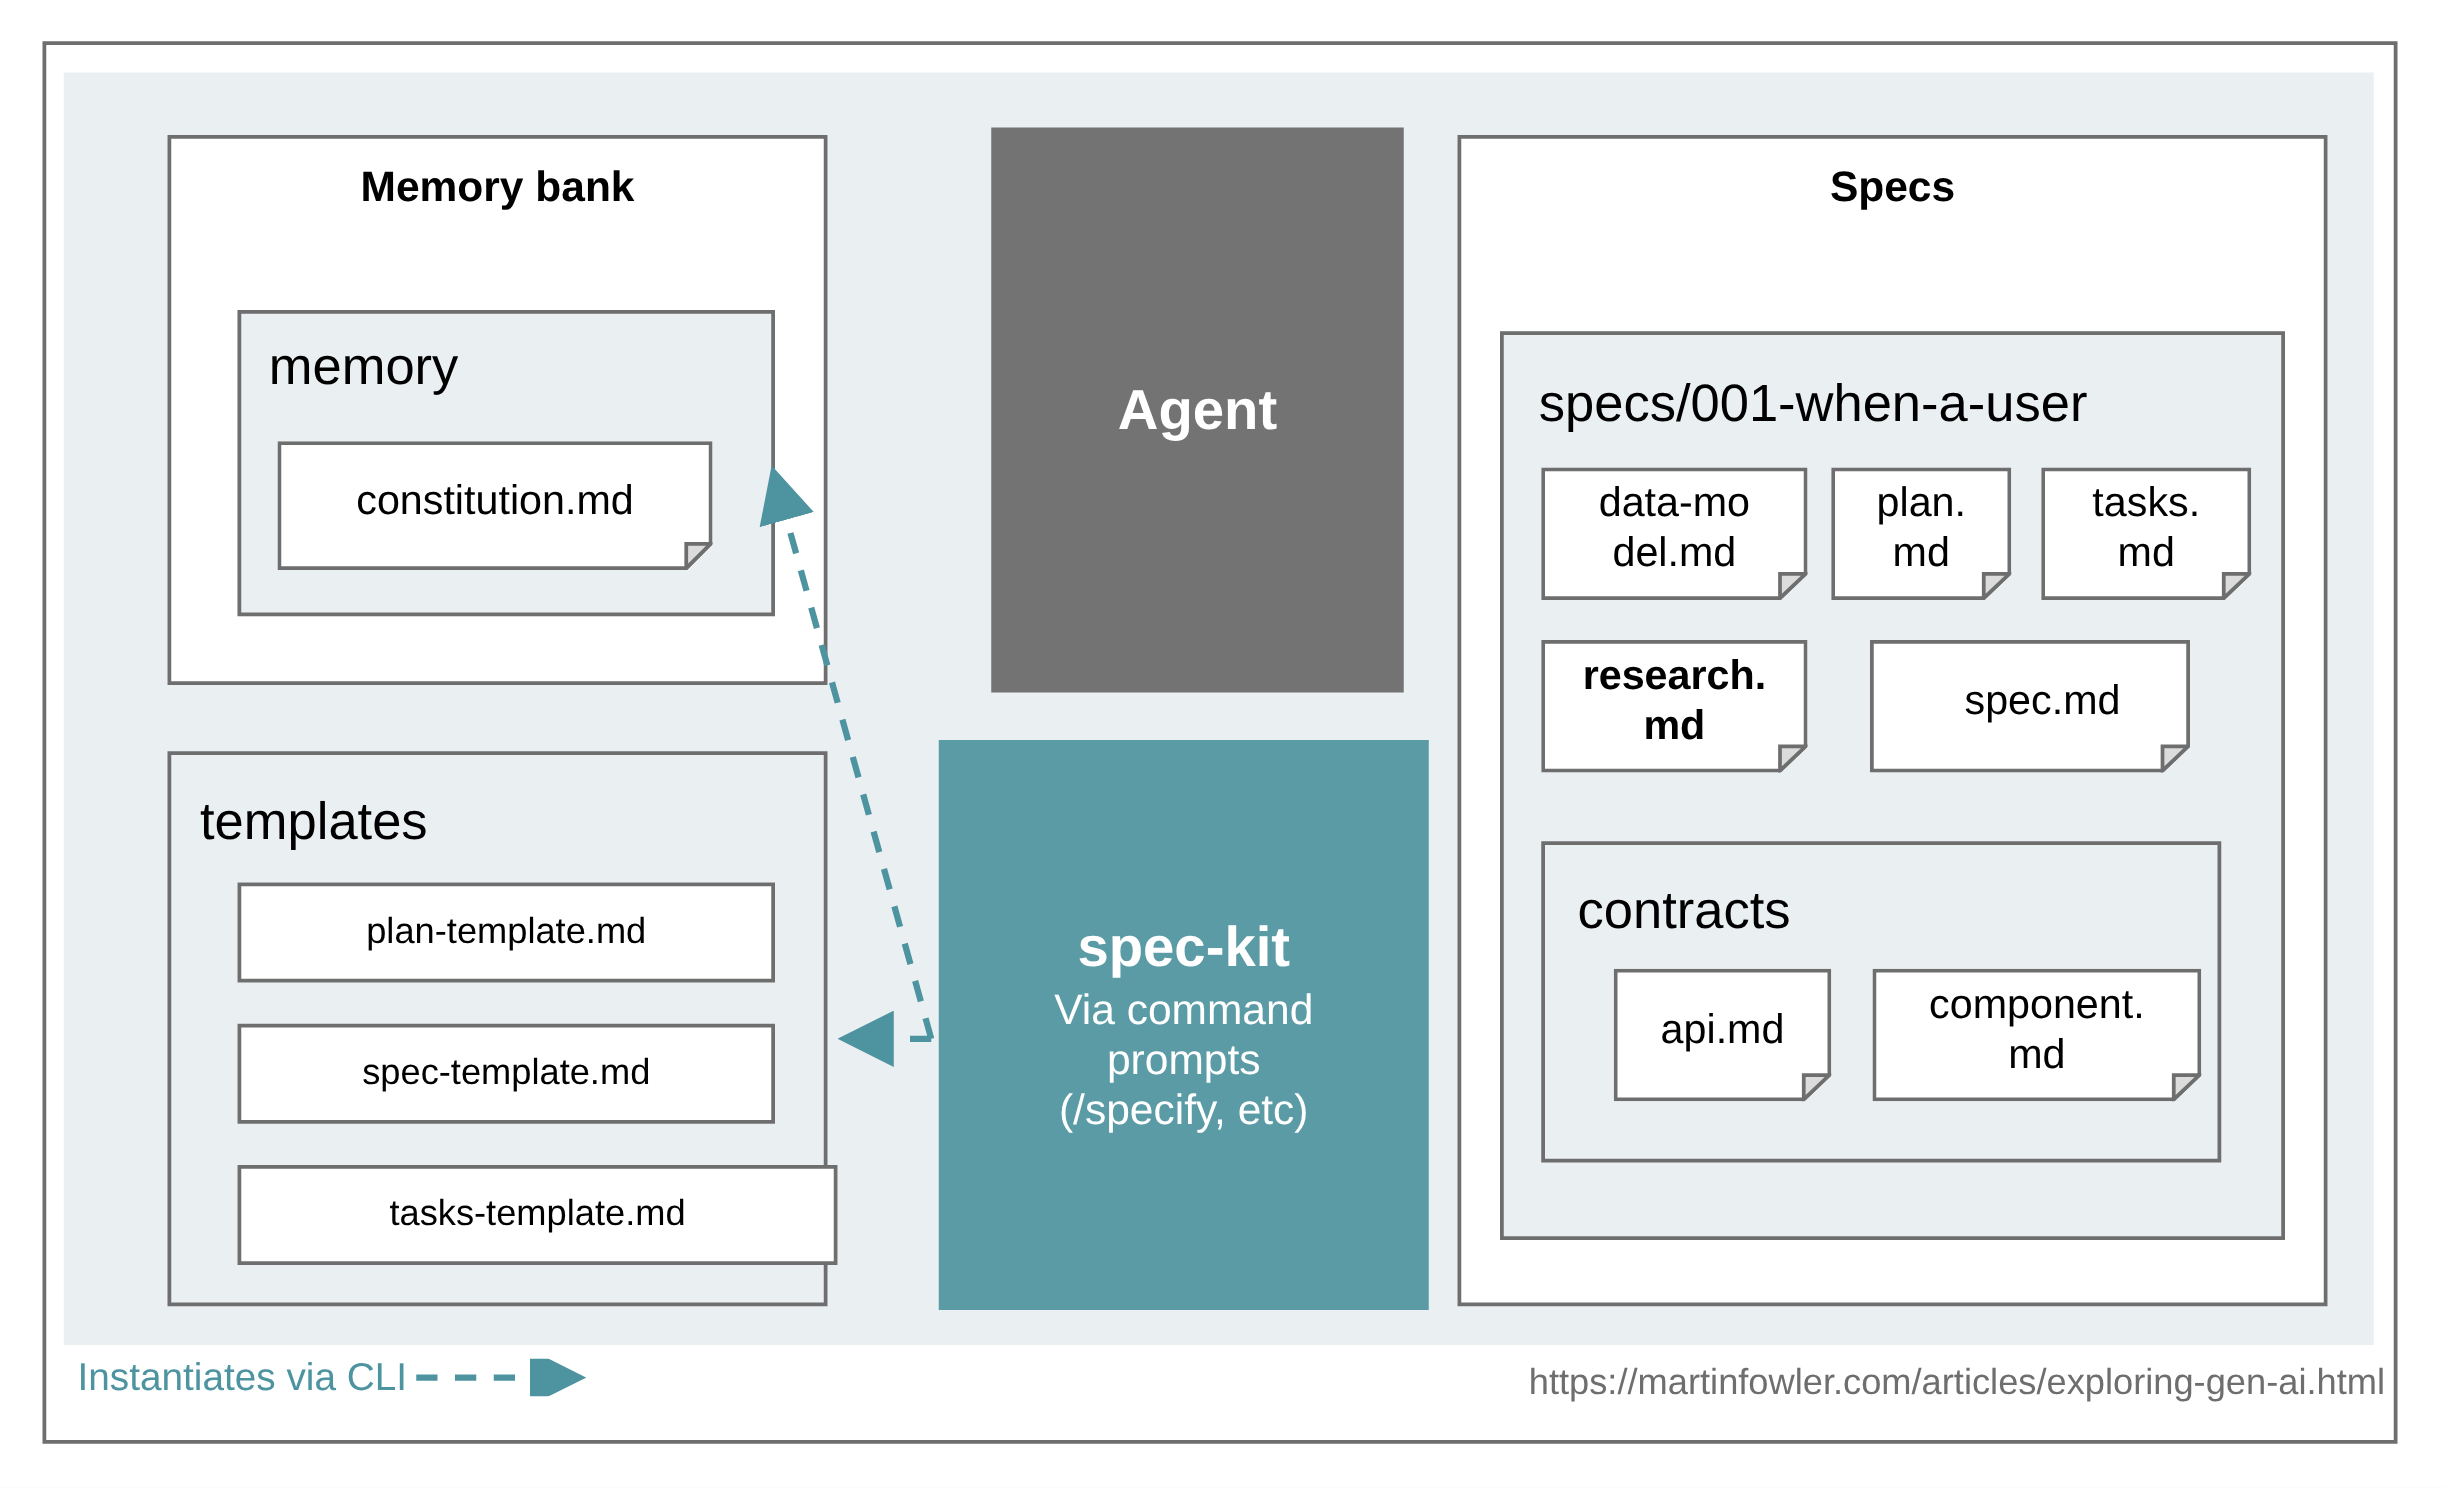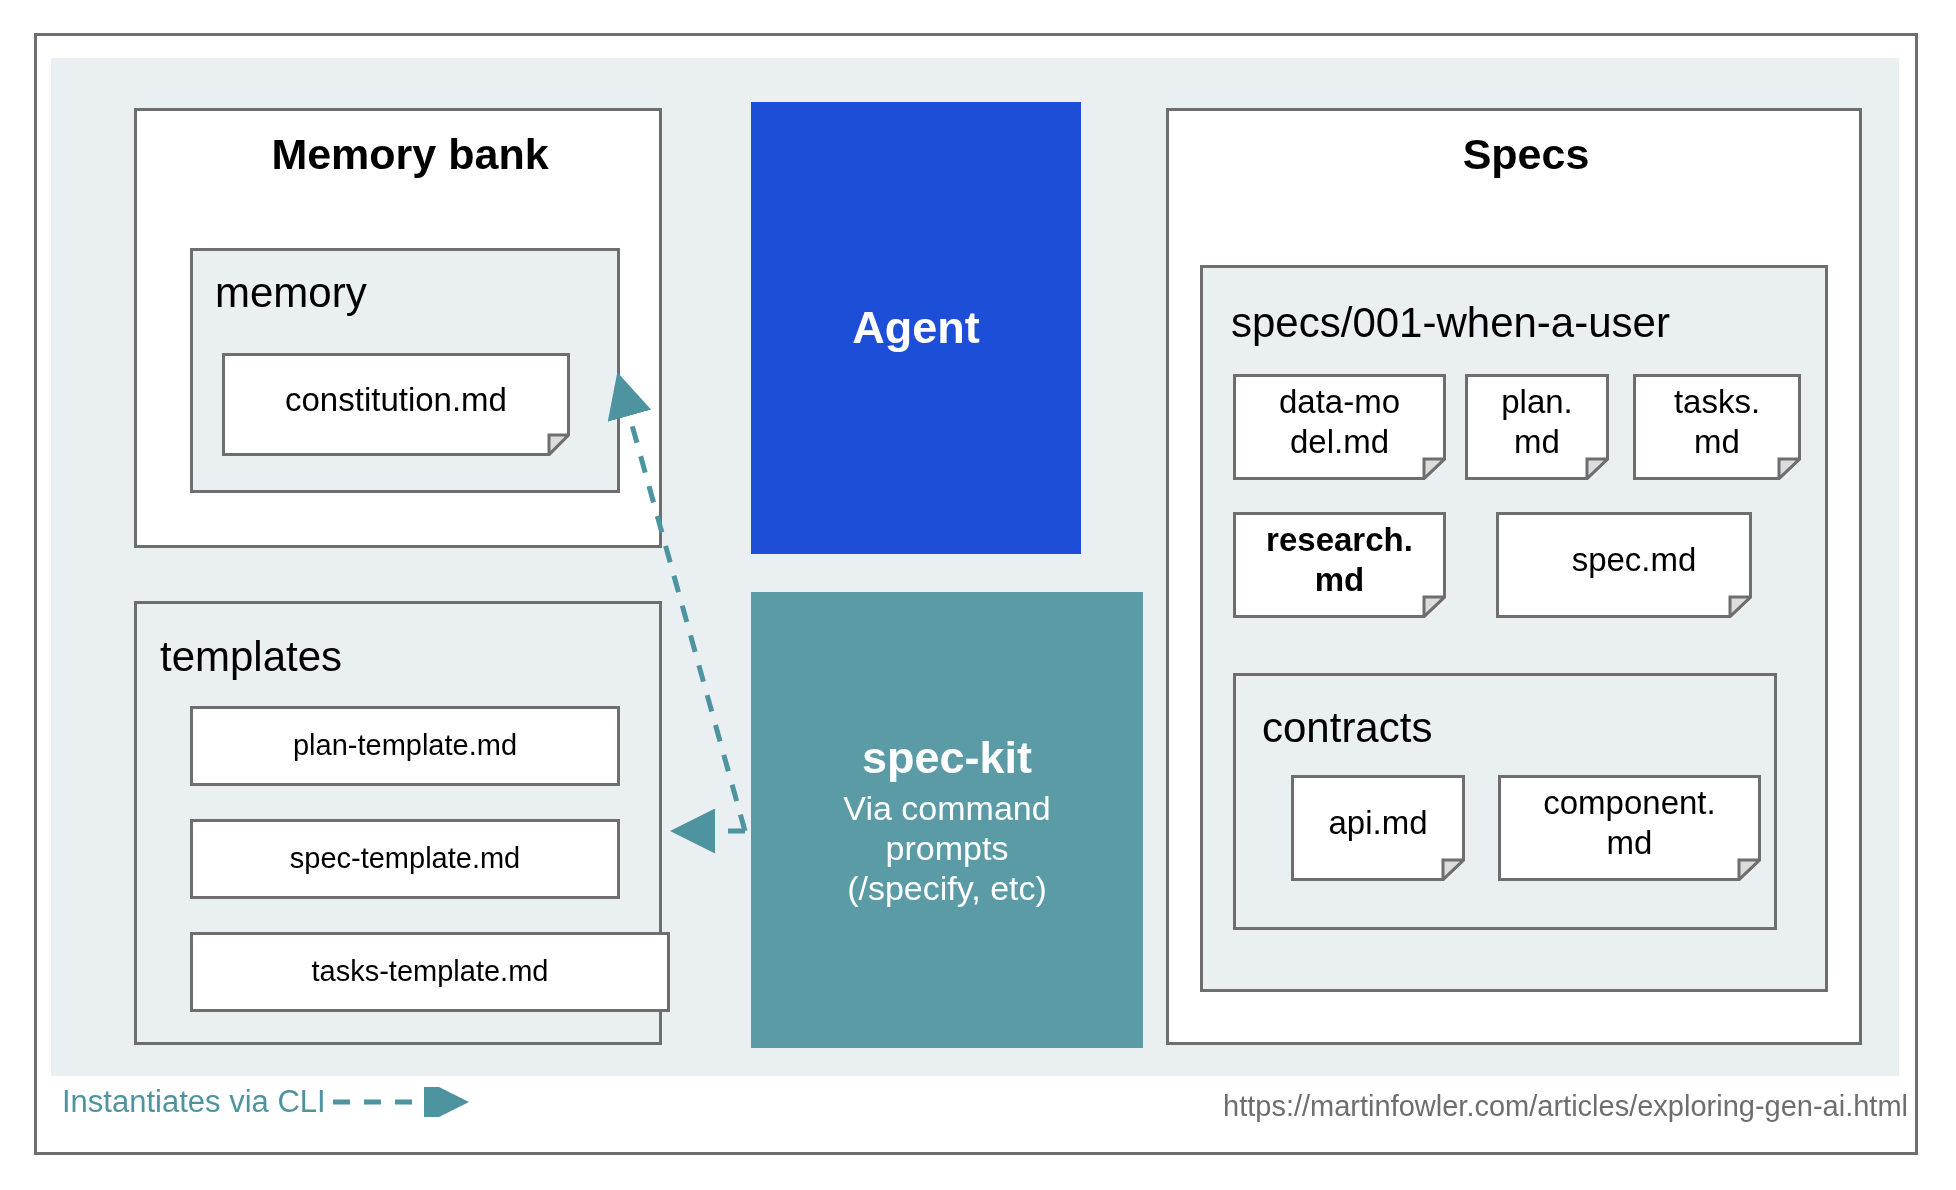--- a/index.html
+++ b/index.html
@@ -75,46 +75,46 @@
     color: #000000;
     text-align: center;
     line-height: 1.2;
     box-sizing: border-box;
     padding: 0 8px 10px 8px;
     border-radius: 27px;
   }
   
   .title-bold {
     position: absolute;
-    font-size: 43px;
+    font-size: 34px;
     font-weight: bold;
     color: #000000;
     text-align: center;
     line-height: 1;
-    margin-left: 12px;
   }
   .title-plain {
     position: absolute;
     font-size: 42px;
     font-weight: normal;
     color: #000000;
     line-height: 1;
   }
   
   .block {
     position: absolute;
     display: flex;
     flex-direction: column;
     align-items: center;
     justify-content: center;
     color: #ffffff;
     box-sizing: border-box;
   }
   .block-agent {
-    background: #1d4ed8;
+    background: #737373;
+    margin-left: 42px;
   }
   .block-agent .block-title {
     font-size: 45px;
     font-weight: bold;
   }
   .block-speckit {
     background: #5a9ba6;
   }
   .block-speckit .block-title {
     font-size: 45px;

